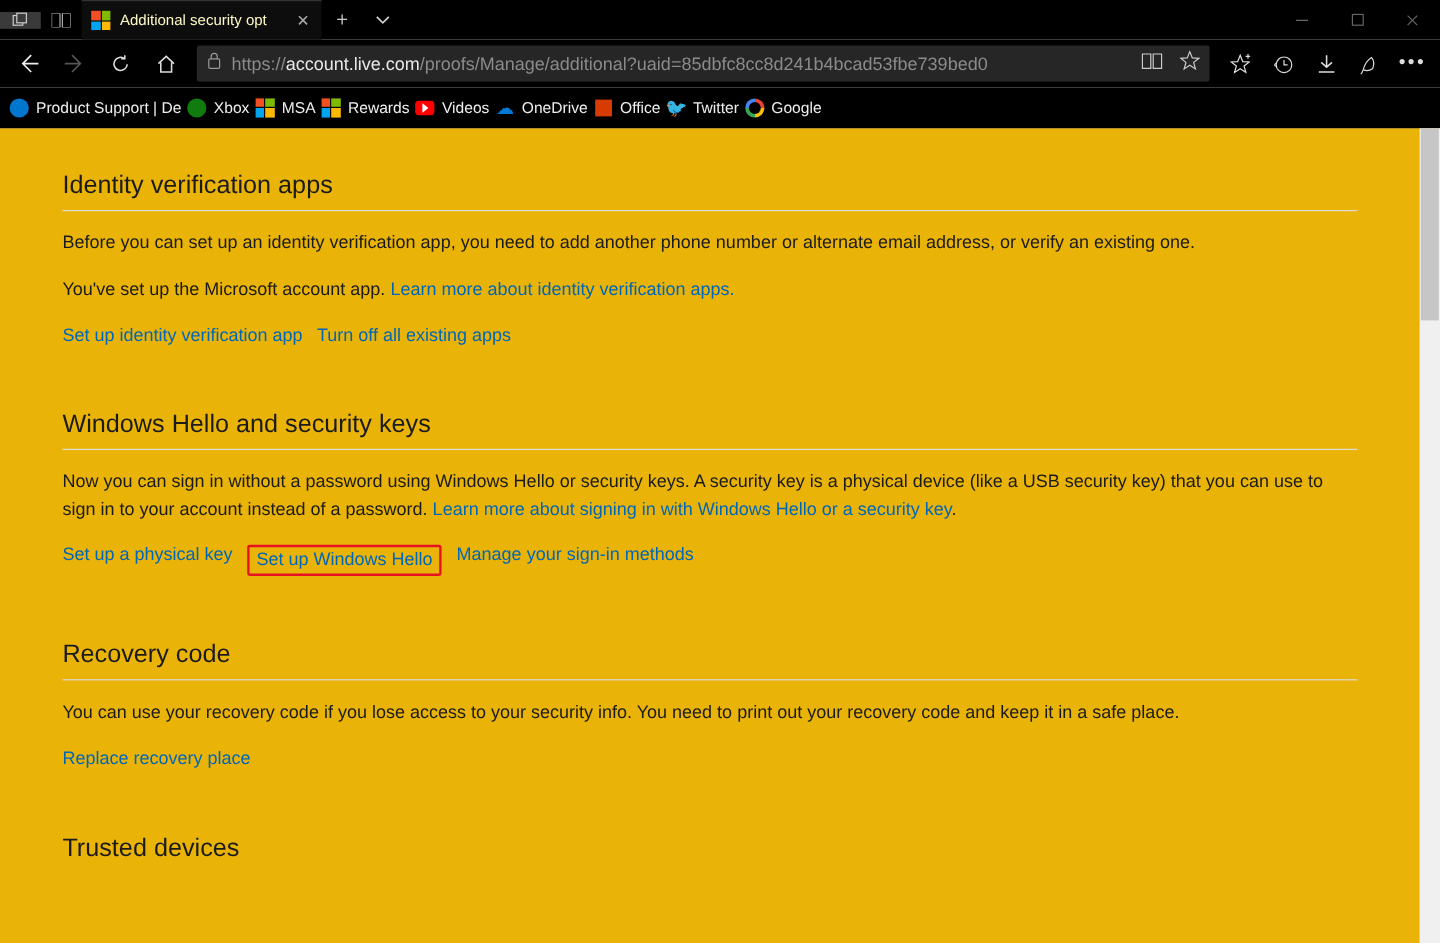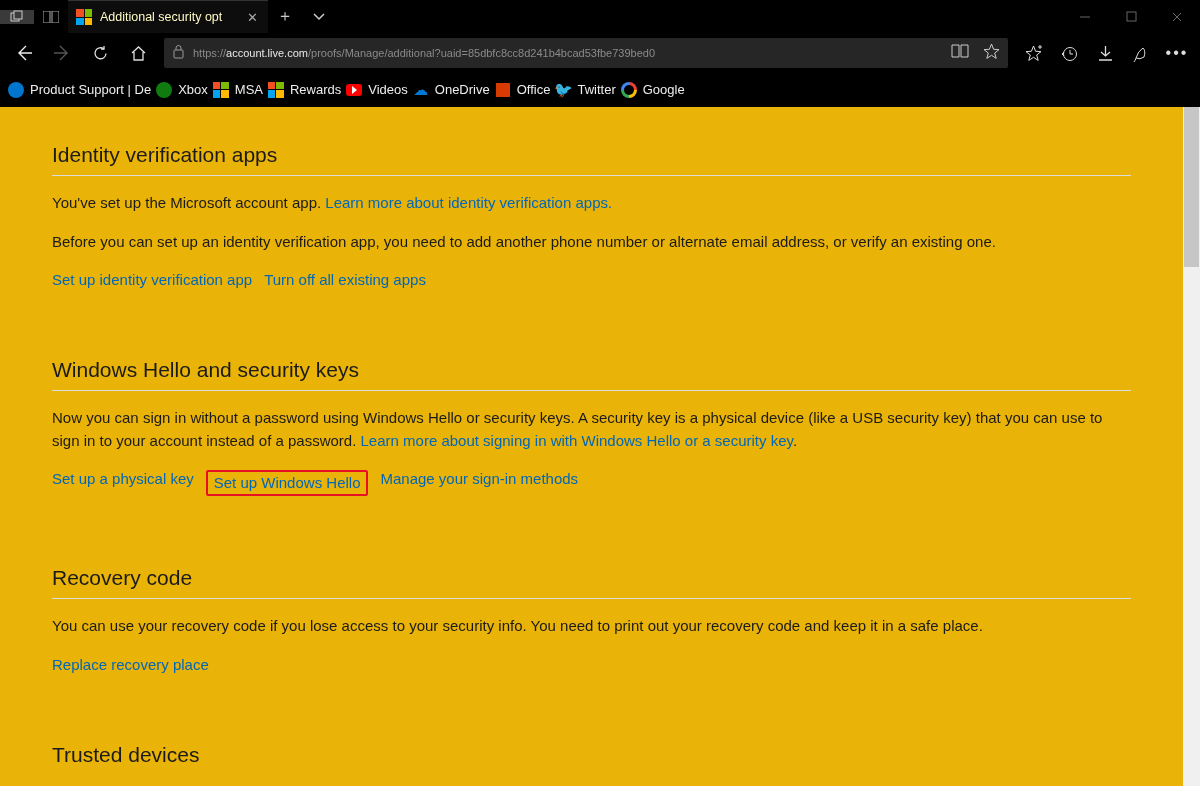--- a/index.html
+++ b/index.html
@@ -16,21 +16,21 @@
   .tab-close { color:#aaa; font-size:13px; }
   .tab-new { width:34px; display:flex; align-items:center; justify-content:center; color:#ccc;}
   .wc { position:absolute; right:0; top:0; height:100%; display:flex;}
   .wc div{ width:46px; display:flex; align-items:center; justify-content:center; color:#555;}
   
   .navbar { height:40px; background:#000; display:flex; align-items:center; padding:0 6px; gap:2px; }
   .nav-ico { width:36px; height:36px; display:flex; align-items:center; justify-content:center; color:#ccc; }
   .nav-ico.dim { color:#666; }
   .addr { flex:1; height:30px; background:#262626; border-radius:2px; display:flex; align-items:center; padding:0 8px; gap:8px; margin:0 6px;}
   .addr .lock{ color:#888; }
-  .addr .url{ font-size:11px; color:#8a8a8a; white-space:nowrap; overflow:hidden; }
+  .addr .url{ font-size:15px; color:#8a8a8a; white-space:nowrap; overflow:hidden; }
   .addr .url b{ color:#e8e8e8; font-weight:400;}
   .addr-right{ margin-left:auto; display:flex; gap:14px; align-items:center; color:#ccc;}
   .right-ico { width:34px; height:36px; display:flex; align-items:center; justify-content:center; color:#ccc;}
   
   .bmbar { height:34px; background:#000; display:flex; align-items:center; padding:0 8px; gap:5px; border-bottom:1px solid #000;}
   .bm { display:flex; align-items:center; gap:6px; font-size:13px; color:#eee; }
   .bm .ico{ width:16px; height:16px; display:inline-flex; align-items:center; justify-content:center;}
   .dell{ width:16px;height:16px;border-radius:50%;background:#0076ce;display:flex;align-items:center;justify-content:center;color:#fff;font-size:9px;font-weight:bold;}
   .ms-sq{ width:16px;height:16px;display:grid;grid-template-columns:1fr 1fr;grid-template-rows:1fr 1fr;gap:1px;}
   .xbox{ width:16px;height:16px;border-radius:50%;background:#107c10;}
@@ -39,21 +39,21 @@
   .od{ color:#0078d4; font-size:15px;}
   .of{ width:14px;height:14px;background:#d83b01;}
   .tw{ color:#1da1f2; font-size:15px;}
   .gg{ width:16px;height:16px;border-radius:50%;background:conic-gradient(#ea4335 0 25%,#fbbc05 0 50%,#34a853 0 75%,#4285f4 0);position:relative;}
   .gg::after{content:"";position:absolute;inset:3px;border-radius:50%;background:#000;}
   
   .viewport{ position:absolute; top:107px; left:0; right:0; bottom:0; background:#eab308; display:flex;justify-content:flex-end;}
   .page{ flex:1; padding:28px 52px 0 52px; overflow:hidden; color:#262626;}
   .scroll{ width:17px; background:#f0f0f0; position:relative;}
   .scroll .thumb{ position:absolute; left:1px; right:1px; top:0; height:160px; background:#c6c6c6;}
-  h2.sec{ font-size:21px; font-weight:350; color:#1b1b1b; margin-top:36px; padding-bottom:8px; border-bottom:1px solid #ddd;}
+  h2.sec{ font-size:21px; font-weight:350; color:#1b1b1b; margin-top:20px; padding-bottom:8px; border-bottom:1px solid #ddd;}
   h2.sec.first{ margin-top:8px;}
   p.body{ font-size:15px; line-height:1.5; margin-top:16px; color:#1b1b1b;}
   a.link{ color:#0067b8; text-decoration:none; font-size:15px;}
   .linklist{ margin-top:18px; display:flex; flex-direction:row; gap:12px; align-items:flex-start;}
   .hl{ border:2.5px solid #e81123; padding:2px 6px; border-radius:2px; display:inline-block;}
   .gap{ height:34px;}
 </style>
 </head>
 <body>
 
@@ -231,22 +231,22 @@
         <span class="gg"></span>
       </span>
       <span>Google</span>
     </div>
 </div>
 
 <div class="viewport">
   <div class="page">
 
     <h2 class="sec first">Identity verification apps</h2>
+    <p class="body">Before you can set up an identity verification app, you need to add another phone number or alternate email address, or verify an existing one.</p>
     <p class="body"><span>You've set up the Microsoft account app. </span><a class="link" href="#">Learn more about identity verification apps.</a></p>
-    <p class="body">Before you can set up an identity verification app, you need to add another phone number or alternate email address, or verify an existing one.</p>
     <div class="linklist">
       <a class="link" href="#">Set up identity verification app</a>
       <a class="link" href="#">Turn off all existing apps</a>
     </div>
 
     <div class="gap"></div>
 
     <h2 class="sec">Windows Hello and security keys</h2>
     <p class="body"><span>Now you can sign in without a password using Windows Hello or security keys. A security key is a physical device (like a USB security key) that you can use to sign in to your account instead of a password. </span><a class="link" href="#">Learn more about signing in with Windows Hello or a security key</a><span>.</span></p>
     <div class="linklist">

